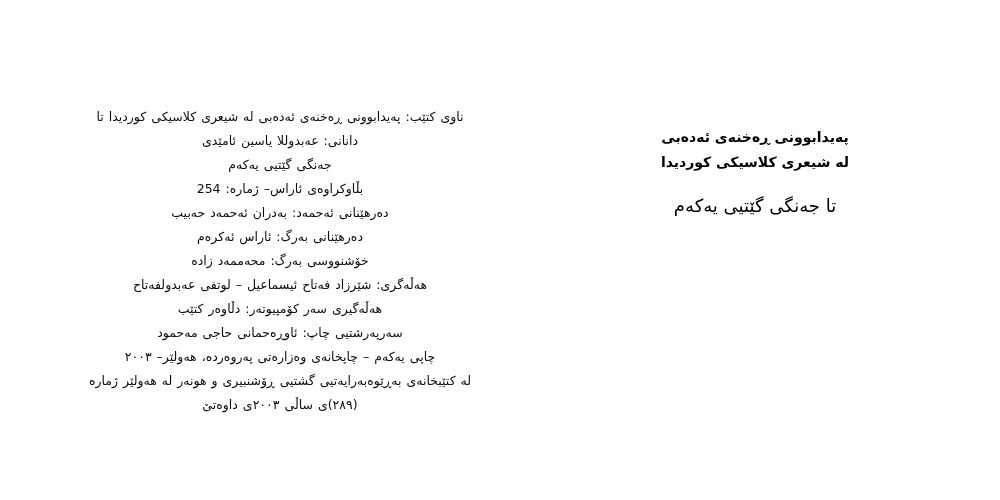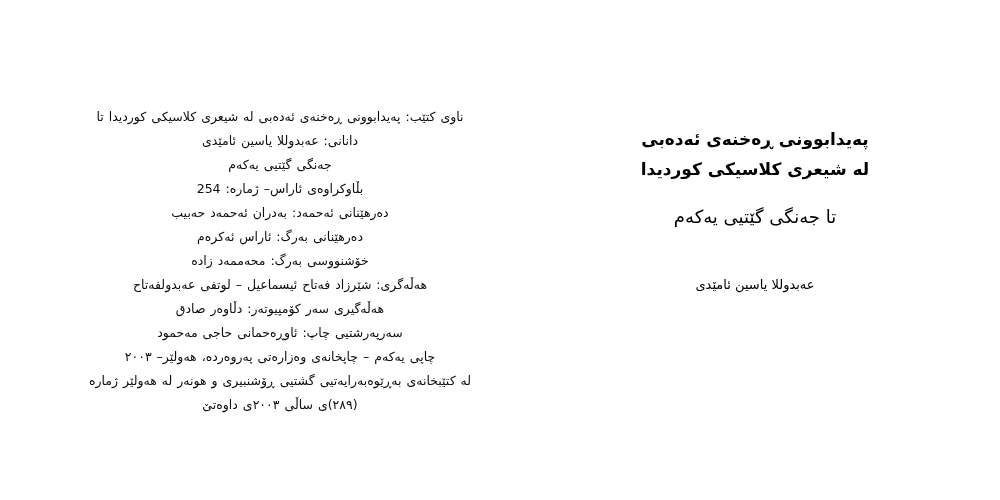--- a/index.html
+++ b/index.html
@@ -47,21 +47,21 @@
   .titleblock {
     position: absolute;
     top: 125px;
     right: 55px;
     width: 380px;
     direction: rtl;
     text-align: center;
     color: #000000;
   }
   .titleblock .maintitle {
-    font-size: 17px;
+    font-size: 14px;
     font-weight: 700;
     line-height: 1.75;
     letter-spacing: 0.2px;
   }
   .titleblock .subtitle {
     margin-top: 18px;
     font-size: 18px;
     font-weight: 400;
     line-height: 1.6;
   }
@@ -87,30 +87,29 @@
 
   <div class="colophon">
     <div class="line wrap">ناوی کتێب: پەیدابوونی ڕەخنەی ئەدەبی لە شیعری کلاسیکی کوردیدا تا</div>
     <div class="line">دانانی: عەبدوللا یاسین ئامێدی</div>
     <div class="line">جەنگی گێتیی یەکەم</div>
     <div class="line">بڵاوکراوەی ئاراس– ژمارە: 254</div>
     <div class="line">دەرهێنانی ئەحمەد: بەدران ئەحمەد حەبیب</div>
     <div class="line">دەرهێنانی بەرگ: ئاراس ئەکرەم</div>
     <div class="line">خۆشنووسی بەرگ: محەممەد زادە</div>
     <div class="line">هەڵەگری: شێرزاد فەتاح ئیسماعیل – لوتفی عەبدولفەتاح</div>
-    <div class="line">هەڵەگیری سەر کۆمپیوتەر: دڵاوەر صادق</div>
+    <div class="line">هەڵەگیری سەر کۆمپیوتەر: دڵاوەر کتێب</div>
     <div class="line">سەرپەرشتیی چاپ: ئاوڕەحمانی حاجی مەحمود</div>
     <div class="line">چاپی یەکەم – چاپخانەی وەزارەتی پەروەردە، هەولێر– ٢٠٠٣</div>
     <div class="line wrap">لە کتێبخانەی بەڕێوەبەرایەتیی گشتیی ڕۆشنبیری و هونەر لە هەولێر ژمارە</div>
     <div class="line">(٢٨٩)ی ساڵی ٢٠٠٣ی داوەتێ</div>
   </div>
 
   <div class="titleblock">
     <div class="maintitle">
       <div>پەیدابوونی ڕەخنەی ئەدەبی</div>
       <div>لە شیعری کلاسیکی کوردیدا</div>
     </div>
     <div class="subtitle">تا جەنگی گێتیی یەکەم</div>
-    <div class="author">عەبدوللا یاسین ئامێدی</div>
   </div>
 
   <div class="scan-edge"></div>
 </div>
 
 </body></html>

